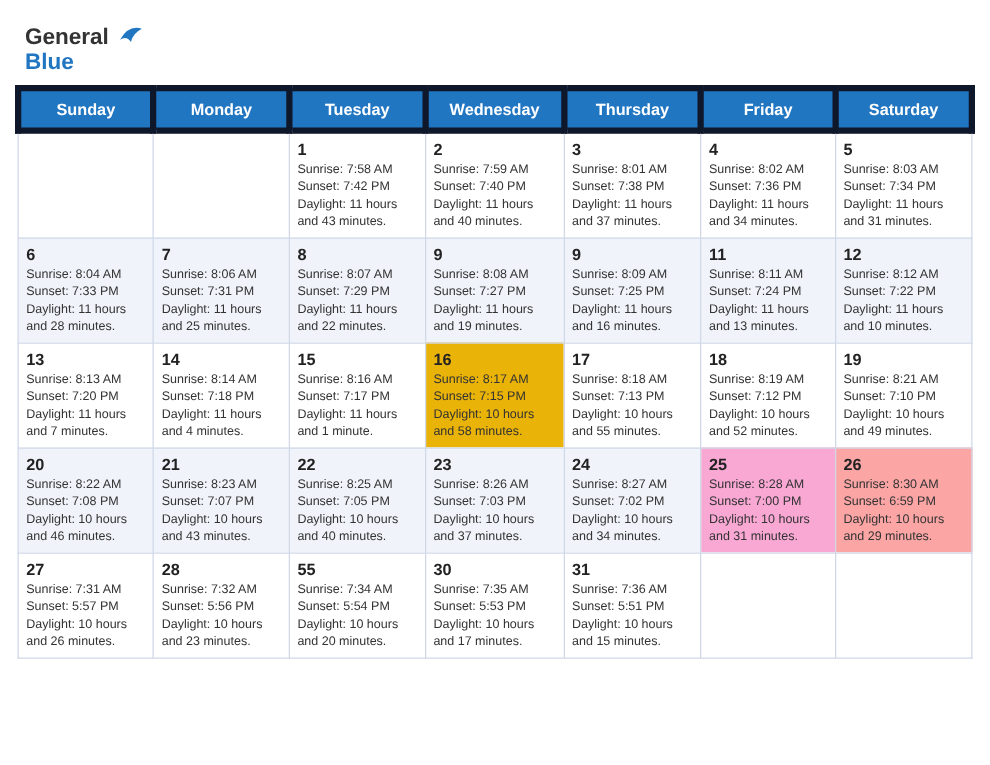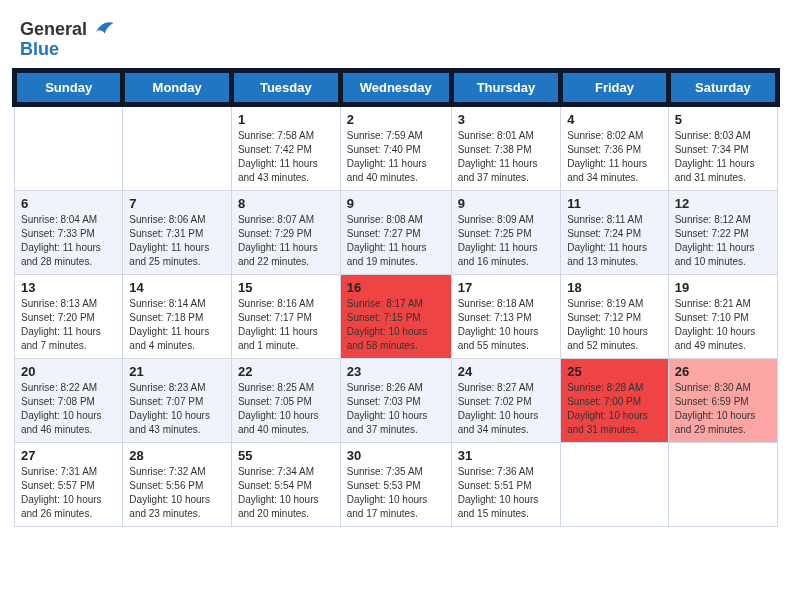--- a/index.html
+++ b/index.html
@@ -156,32 +156,32 @@
             <td style="background: rgb(240, 244, 250);"><span class="day-num">8</span><span class="day-info">Sunrise: 8:07 AM<br>Sunset: 7:29 PM<br>Daylight: 11 hours and 22 minutes.</span></td>
             <td style="background: rgb(240, 244, 250);"><span class="day-num">9</span><span class="day-info">Sunrise: 8:08 AM<br>Sunset: 7:27 PM<br>Daylight: 11 hours and 19 minutes.</span></td>
             <td style="background: rgb(240, 244, 250);"><span class="day-num">9</span><span class="day-info">Sunrise: 8:09 AM<br>Sunset: 7:25 PM<br>Daylight: 11 hours and 16 minutes.</span></td>
             <td style="background: rgb(240, 244, 250);"><span class="day-num">11</span><span class="day-info">Sunrise: 8:11 AM<br>Sunset: 7:24 PM<br>Daylight: 11 hours and 13 minutes.</span></td>
             <td style="background: rgb(240, 244, 250);"><span class="day-num">12</span><span class="day-info">Sunrise: 8:12 AM<br>Sunset: 7:22 PM<br>Daylight: 11 hours and 10 minutes.</span></td>
           </tr>
           <tr>
             <td style="background: rgb(255, 255, 255);"><span class="day-num">13</span><span class="day-info">Sunrise: 8:13 AM<br>Sunset: 7:20 PM<br>Daylight: 11 hours and 7 minutes.</span></td>
             <td style="background: rgb(255, 255, 255);"><span class="day-num">14</span><span class="day-info">Sunrise: 8:14 AM<br>Sunset: 7:18 PM<br>Daylight: 11 hours and 4 minutes.</span></td>
             <td style="background: rgb(255, 255, 255);"><span class="day-num">15</span><span class="day-info">Sunrise: 8:16 AM<br>Sunset: 7:17 PM<br>Daylight: 11 hours and 1 minute.</span></td>
-            <td style="background: #ef4444;"><span class="day-num">16</span><span class="day-info">Sunrise: 8:17 AM<br>Sunset: 7:15 PM<br>Daylight: 10 hours and 58 minutes.</span></td>
+            <td style="background: #eab308;"><span class="day-num">16</span><span class="day-info">Sunrise: 8:17 AM<br>Sunset: 7:15 PM<br>Daylight: 10 hours and 58 minutes.</span></td>
             <td style="background: rgb(255, 255, 255);"><span class="day-num">17</span><span class="day-info">Sunrise: 8:18 AM<br>Sunset: 7:13 PM<br>Daylight: 10 hours and 55 minutes.</span></td>
             <td style="background: rgb(255, 255, 255);"><span class="day-num">18</span><span class="day-info">Sunrise: 8:19 AM<br>Sunset: 7:12 PM<br>Daylight: 10 hours and 52 minutes.</span></td>
             <td style="background: rgb(255, 255, 255);"><span class="day-num">19</span><span class="day-info">Sunrise: 8:21 AM<br>Sunset: 7:10 PM<br>Daylight: 10 hours and 49 minutes.</span></td>
           </tr>
           <tr>
             <td style="background: rgb(240, 244, 250);"><span class="day-num">20</span><span class="day-info">Sunrise: 8:22 AM<br>Sunset: 7:08 PM<br>Daylight: 10 hours and 46 minutes.</span></td>
             <td style="background: rgb(240, 244, 250);"><span class="day-num">21</span><span class="day-info">Sunrise: 8:23 AM<br>Sunset: 7:07 PM<br>Daylight: 10 hours and 43 minutes.</span></td>
             <td style="background: rgb(240, 244, 250);"><span class="day-num">22</span><span class="day-info">Sunrise: 8:25 AM<br>Sunset: 7:05 PM<br>Daylight: 10 hours and 40 minutes.</span></td>
             <td style="background: rgb(240, 244, 250);"><span class="day-num">23</span><span class="day-info">Sunrise: 8:26 AM<br>Sunset: 7:03 PM<br>Daylight: 10 hours and 37 minutes.</span></td>
             <td style="background: rgb(240, 244, 250);"><span class="day-num">24</span><span class="day-info">Sunrise: 8:27 AM<br>Sunset: 7:02 PM<br>Daylight: 10 hours and 34 minutes.</span></td>
-            <td style="background: #ef4444;"><span class="day-num">25</span><span class="day-info">Sunrise: 8:28 AM<br>Sunset: 7:00 PM<br>Daylight: 10 hours and 31 minutes.</span></td>
+            <td style="background: #f9a8d4;"><span class="day-num">25</span><span class="day-info">Sunrise: 8:28 AM<br>Sunset: 7:00 PM<br>Daylight: 10 hours and 31 minutes.</span></td>
             <td style="background: #fca5a5; margin-left: 24px;"><span class="day-num">26</span><span class="day-info">Sunrise: 8:30 AM<br>Sunset: 6:59 PM<br>Daylight: 10 hours and 29 minutes.</span></td>
           </tr>
           <tr>
             <td style="background: rgb(255, 255, 255); margin-top: 17px;"><span class="day-num">27</span><span class="day-info">Sunrise: 7:31 AM<br>Sunset: 5:57 PM<br>Daylight: 10 hours and 26 minutes.</span></td>
             <td style="background: rgb(255, 255, 255);"><span class="day-num">28</span><span class="day-info">Sunrise: 7:32 AM<br>Sunset: 5:56 PM<br>Daylight: 10 hours and 23 minutes.</span></td>
             <td style="background: rgb(255, 255, 255);"><span class="day-num">55</span><span class="day-info">Sunrise: 7:34 AM<br>Sunset: 5:54 PM<br>Daylight: 10 hours and 20 minutes.</span></td>
             <td style="background: rgb(255, 255, 255);"><span class="day-num">30</span><span class="day-info">Sunrise: 7:35 AM<br>Sunset: 5:53 PM<br>Daylight: 10 hours and 17 minutes.</span></td>
             <td style="background: rgb(255, 255, 255);"><span class="day-num">31</span><span class="day-info">Sunrise: 7:36 AM<br>Sunset: 5:51 PM<br>Daylight: 10 hours and 15 minutes.</span></td>
             <td class="empty-cell"></td>
             <td class="empty-cell"></td>

